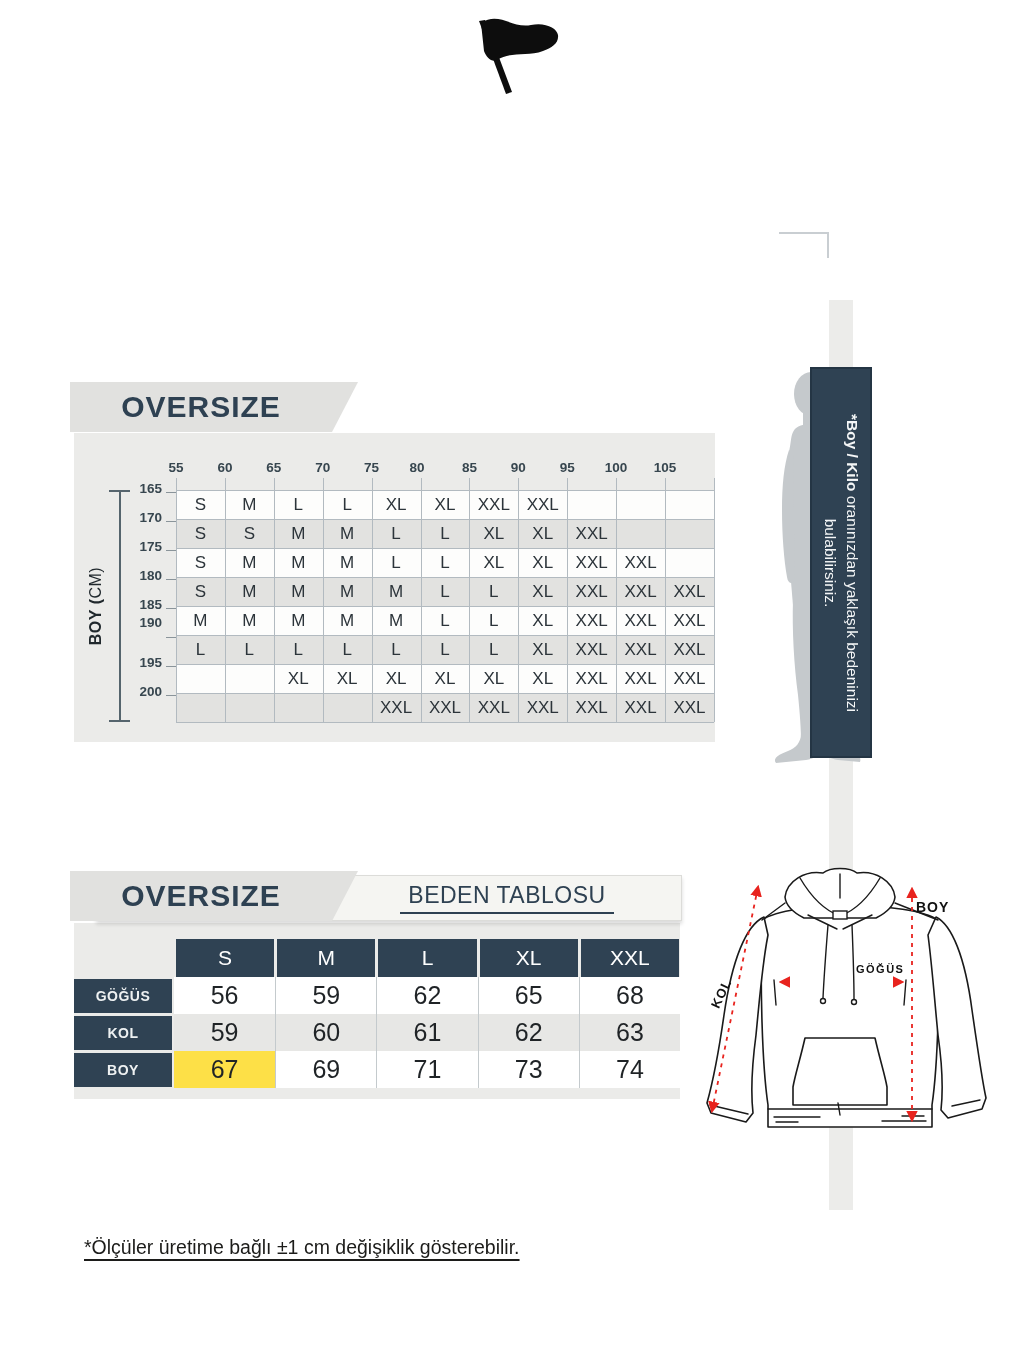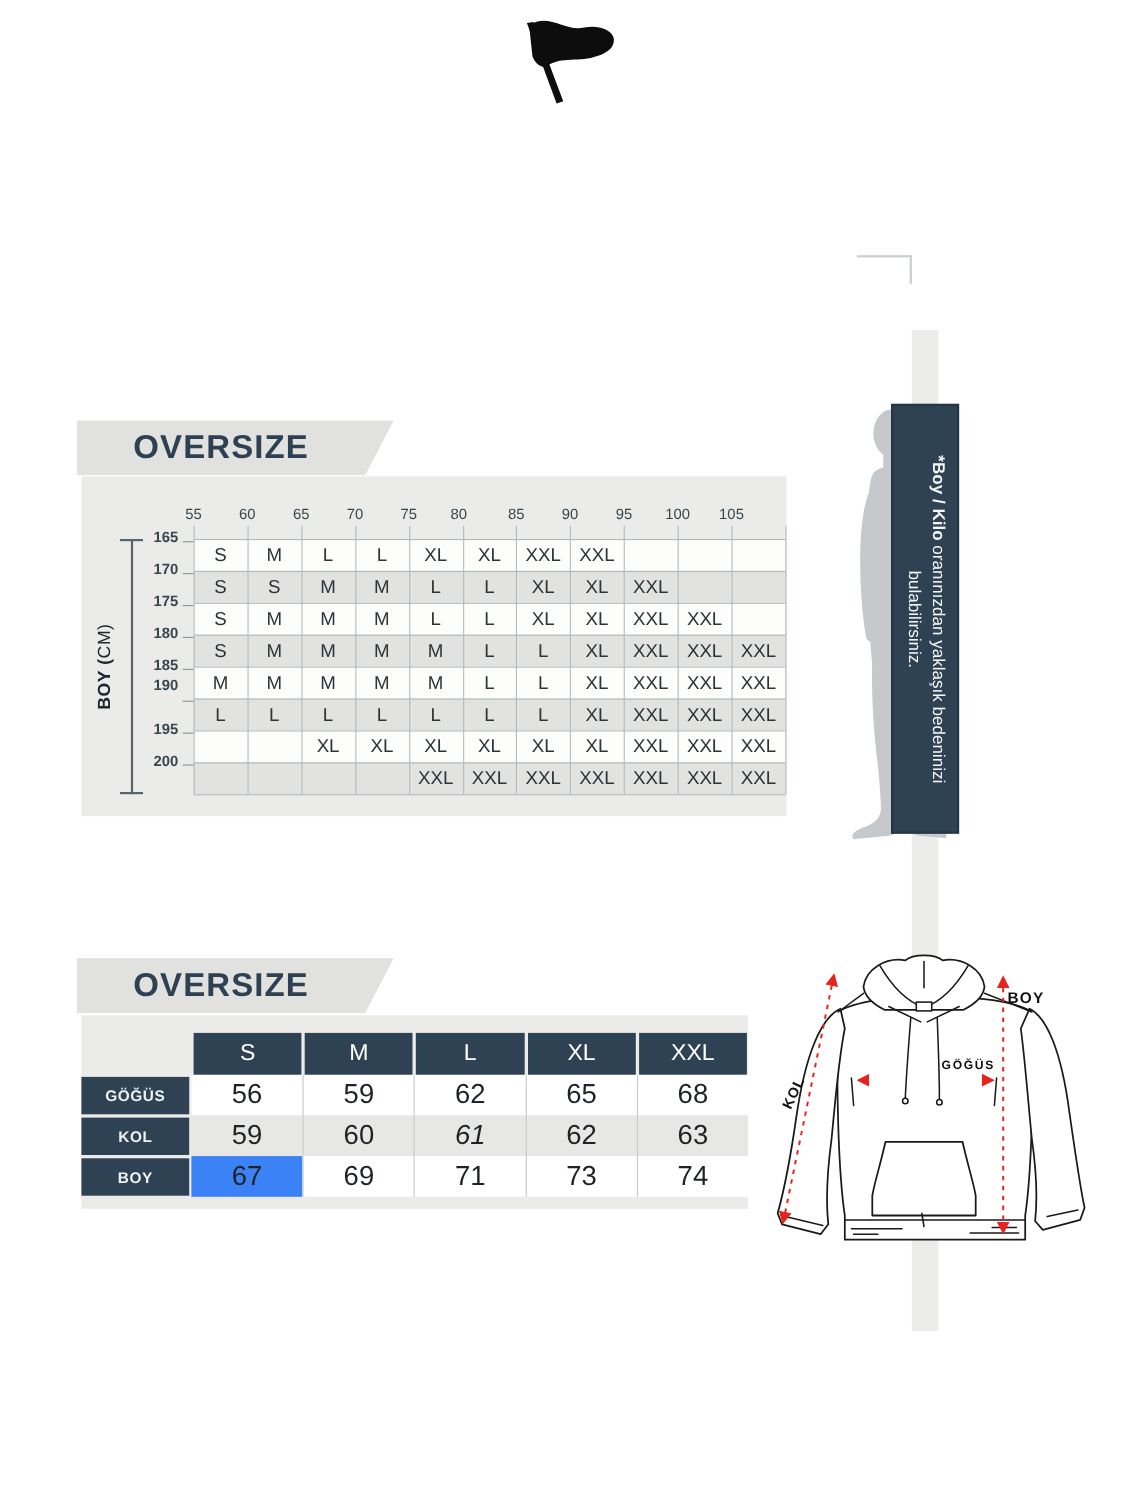--- a/index.html
+++ b/index.html
@@ -34,21 +34,21 @@
   .bar .bar-title{font-size:23px;color:#2e4152;border-bottom:2px solid #2e4152;
        padding:0 8px 3px 8px;letter-spacing:.5px;}
 
   .panel{position:absolute;background:#ebebe9;}
 
   
   .kilo-title{position:absolute;left:102px;top:5px;width:538px;text-align:center;
               font-size:17px;color:#20282d;letter-spacing:.5px;}
   .kilo-title b{font-weight:800;}
   .tick{position:absolute;top:27px;width:40px;text-align:center;
-        font-size:13.5px;font-weight:400;color:#37464f;}
+        font-size:13.5px;font-weight:700;color:#37464f;}
   .rowbg{position:absolute;}
   .vline,.hline{position:absolute;background:#b2bac0;}
   .gcell{position:absolute;text-align:center;font-size:17px;color:#2c343a;z-index:2;}
   .hlabel{position:absolute;text-align:right;font-size:13.5px;font-weight:700;color:#37464f;}
   .hdash{position:absolute;background:#8a949a;height:1px;width:10px;}
   .boy-axis{position:absolute;left:-67px;top:163px;width:180px;height:20px;text-align:center;
             transform:rotate(-90deg);font-size:16px;color:#20282d;letter-spacing:.5px;white-space:nowrap;}
   .boy-axis b{font-weight:800;}
   .dimline{position:absolute;background:#55646d;}
 
@@ -251,41 +251,46 @@
       <path d="M97,84 C98,97 97,118 97,142 C97,165 97,188 96,207 C96,215 103,215 104,207 C107,190 109,165 109,140 C109,115 107,95 102,80 Z"></path>
     </g>
   </svg>
   <div class="navybar">
     <div class="rot">
         <span><b>*Boy / Kilo</b><span> oranınızdan yaklaşık bedeninizi bulabilirsiniz.</span></span>
       </div>
   </div>
 
   <div class="tab" style="top:871px;">OVERSIZE</div>
+  <div class="bar" style="top:875px;width:584px;">
+    <div class="bar-title-wrap" style="left:236px;">
+        <span class="bar-title">BEDEN TABLOSU</span>
+      </div>
+  </div>
   <div class="panel" style="left:74px;top:923px;width:606px;height:176px;">
     <div class="size-table">
         <div class="th" style="left: 102px; top: 0px; width: 98.2px; height: 38px; line-height: 38px;">S</div>
         <div class="th" style="left: 203.2px; top: 0px; width: 98.2px; height: 38px; line-height: 38px;">M</div>
         <div class="th" style="left: 304.4px; top: 0px; width: 98.2px; height: 38px; line-height: 38px;">L</div>
         <div class="th" style="left: 405.6px; top: 0px; width: 98.2px; height: 38px; line-height: 38px;">XL</div>
         <div class="th" style="left: 506.8px; top: 0px; width: 98.2px; height: 38px; line-height: 38px;">XXL</div>
         <div class="rlab" style="left: 0px; top: 40px; width: 98px; height: 34px; line-height: 34px;">GÖĞÜS</div>
         <div class="td" style="left: 100px; top: 38px; width: 101.2px; height: 37px; line-height: 37px; background: rgb(255, 255, 255); box-sizing: border-box;">56</div>
         <div class="td" style="left: 201.2px; top: 38px; width: 101.2px; height: 37px; line-height: 37px; background: rgb(255, 255, 255); border-left: 1px solid rgb(196, 202, 205); box-sizing: border-box;">59</div>
         <div class="td" style="left: 302.4px; top: 38px; width: 101.2px; height: 37px; line-height: 37px; background: rgb(255, 255, 255); border-left: 1px solid rgb(196, 202, 205); box-sizing: border-box;">62</div>
         <div class="td" style="left: 403.6px; top: 38px; width: 101.2px; height: 37px; line-height: 37px; background: rgb(255, 255, 255); border-left: 1px solid rgb(196, 202, 205); box-sizing: border-box;">65</div>
         <div class="td" style="left: 504.8px; top: 38px; width: 101.2px; height: 37px; line-height: 37px; background: rgb(255, 255, 255); border-left: 1px solid rgb(196, 202, 205); box-sizing: border-box;">68</div>
         <div class="rlab" style="left: 0px; top: 77px; width: 98px; height: 34px; line-height: 34px;">KOL</div>
         <div class="td" style="left: 100px; top: 75px; width: 101.2px; height: 37px; line-height: 37px; background: rgb(231, 231, 229); box-sizing: border-box;">59</div>
         <div class="td" style="left: 201.2px; top: 75px; width: 101.2px; height: 37px; line-height: 37px; background: rgb(231, 231, 229); border-left: 1px solid rgb(196, 202, 205); box-sizing: border-box;">60</div>
-        <div class="td" style="left: 302.4px; top: 75px; width: 101.2px; height: 37px; line-height: 37px; background: rgb(231, 231, 229); border-left: 1px solid rgb(196, 202, 205); box-sizing: border-box; font-style: italic;">61</div>
+        <div class="td" style="left: 302.4px; top: 75px; width: 101.2px; height: 37px; line-height: 37px; background: rgb(231, 231, 229); border-left: 1px solid rgb(196, 202, 205); box-sizing: border-box;">61</div>
         <div class="td" style="left: 403.6px; top: 75px; width: 101.2px; height: 37px; line-height: 37px; background: rgb(231, 231, 229); border-left: 1px solid rgb(196, 202, 205); box-sizing: border-box;">62</div>
         <div class="td" style="left: 504.8px; top: 75px; width: 101.2px; height: 37px; line-height: 37px; background: rgb(231, 231, 229); border-left: 1px solid rgb(196, 202, 205); box-sizing: border-box;">63</div>
         <div class="rlab" style="left: 0px; top: 114px; width: 98px; height: 34px; line-height: 34px;">BOY</div>
-        <div class="td" style="left: 100px; top: 112px; width: 101.2px; height: 37px; line-height: 37px; background: #3b82f6; box-sizing: border-box;">67</div>
+        <div class="td" style="left: 100px; top: 112px; width: 101.2px; height: 37px; line-height: 37px; background: #fde047; box-sizing: border-box;">67</div>
         <div class="td" style="left: 201.2px; top: 112px; width: 101.2px; height: 37px; line-height: 37px; background: rgb(255, 255, 255); border-left: 1px solid rgb(196, 202, 205); box-sizing: border-box;">69</div>
         <div class="td" style="left: 302.4px; top: 112px; width: 101.2px; height: 37px; line-height: 37px; background: rgb(255, 255, 255); border-left: 1px solid rgb(196, 202, 205); box-sizing: border-box;">71</div>
         <div class="td" style="left: 403.6px; top: 112px; width: 101.2px; height: 37px; line-height: 37px; background: rgb(255, 255, 255); border-left: 1px solid rgb(196, 202, 205); box-sizing: border-box;">73</div>
         <div class="td" style="left: 504.8px; top: 112px; width: 101.2px; height: 37px; line-height: 37px; background: rgb(255, 255, 255); border-left: 1px solid rgb(196, 202, 205); box-sizing: border-box;">74</div>
       </div>
   </div>
 
   <svg class="abs" style="left:690px;top:865px;z-index:3;" width="300" height="290" viewBox="0 0 300 290">
     <defs>
       <marker id="arr" viewBox="0 0 10 10" refX="8" refY="5" markerWidth="6.5" markerHeight="6.5" orient="auto-start-reverse">
@@ -327,14 +332,15 @@
       <line x1="68" y1="22" x2="22" y2="246" stroke-dasharray="4 5" marker-start="url(#arr)" marker-end="url(#arr)"></line>
       <line x1="222" y1="24" x2="222" y2="255" stroke-dasharray="4 5" marker-start="url(#arr)" marker-end="url(#arr)"></line>
       <line x1="100" y1="117" x2="91" y2="117" marker-end="url(#arr)"></line>
       <line x1="203" y1="117" x2="212" y2="117" marker-end="url(#arr)"></line>
     </g>
   </svg>
   <div class="kol-label">KOL</div>
   <div class="boy-label">BOY</div>
   <div class="gogus-label">GÖĞÜS</div>
 
+  <div class="note" style="top:1236px;"><span>*Ölçüler üretime bağlı ±1 cm değişiklik gösterebilir.</span></div>
 
 </div>
 
 </body></html>

